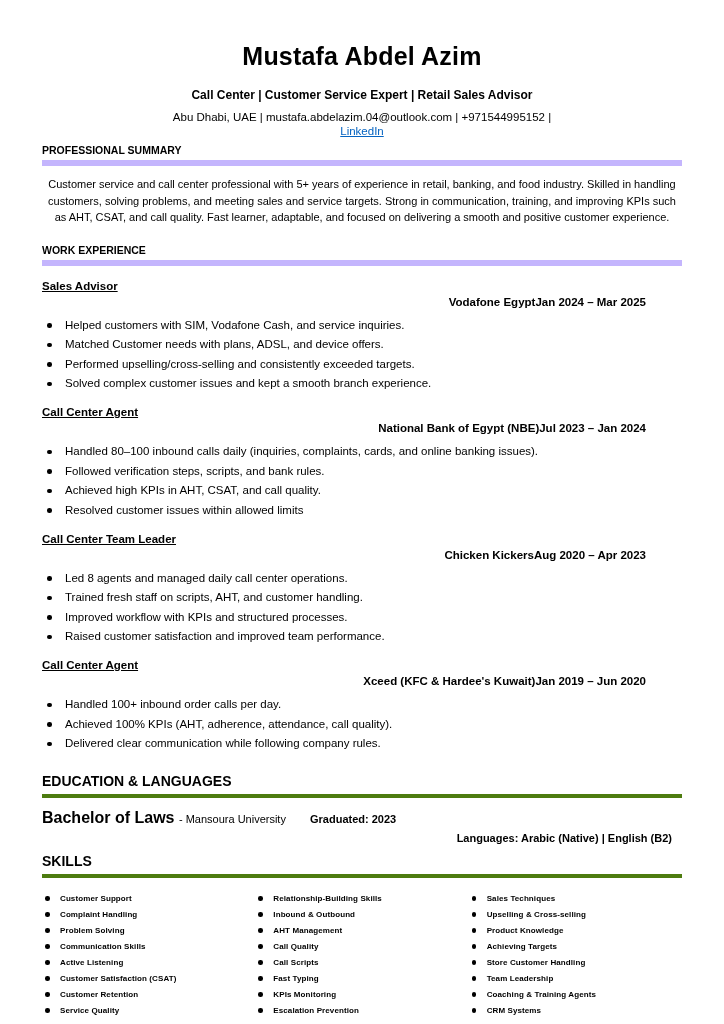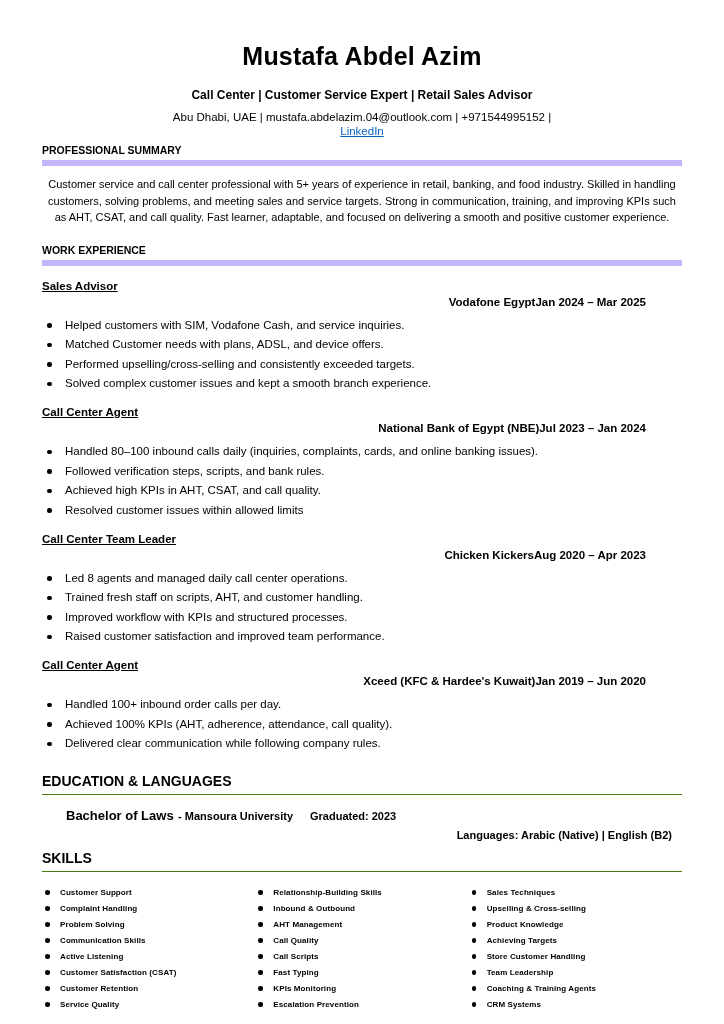--- a/index.html
+++ b/index.html
@@ -27,26 +27,26 @@
   .job { margin-top: 17px; }
   .job:first-of-type { margin-top: 14px; }
   .job-title { font-size: 11.5px; font-weight: 700; text-decoration: underline; }
   .job-line { display: flex; justify-content: flex-end; font-size: 11.5px; font-weight: 700; margin-top: 4px; }
   .job-dates { padding-right: 36px; }
   ul.bullets { list-style: none; margin: 11px 0 0; padding: 0; }
   ul.bullets li { position: relative; font-size: 11.5px; padding-left: 23px; margin-bottom: 7.5px; }
   ul.bullets li::before { content: ""; position: absolute; left: 5px; top: 4.5px; width: 4.5px; height: 4.5px; border-radius: 50%; background: #000; }
 
   
-  .sec-lg { font-size: 14px; font-weight: 700; border-bottom: 1px solid #4d7c0f; padding-bottom: 5px; margin: 0; }
+  .sec-lg { font-size: 14px; font-weight: 700; border-bottom: 4px solid #4d7c0f; padding-bottom: 5px; margin: 0; }
   .education-section { margin-top: 24px; }
   .edu-row { display: flex; margin-top: 11px; align-items: baseline; }
   .edu-left { width: 268px; }
-  .degree { font-size: 13px; font-weight: 700; margin-left: 24px; }
-  .school { font-size: 11px; font-weight: 700; }
+  .degree { font-size: 16px; font-weight: 700; }
+  .school { font-size: 11px; font-weight: 400; }
   .graduated { font-size: 11px; font-weight: 700; }
   .languages { font-size: 11px; font-weight: 700; text-align: right; margin-top: 5px; padding-right: 10px; }
 
   .skills-section { margin-top: 9px; }
   .skills-grid { display: flex; margin-top: 16px; }
   ul.skill-col { flex: 1; list-style: none; margin: 0; padding: 0; }
   ul.skill-col li { position: relative; font-size: 8px; font-weight: 700; padding-left: 18px; margin-bottom: 7px; letter-spacing: 0.1px; }
   ul.skill-col li::before { content: ""; position: absolute; left: 3px; top: 2px; width: 4.5px; height: 4.5px; border-radius: 50%; background: #000; }
 </style>
 </head>

